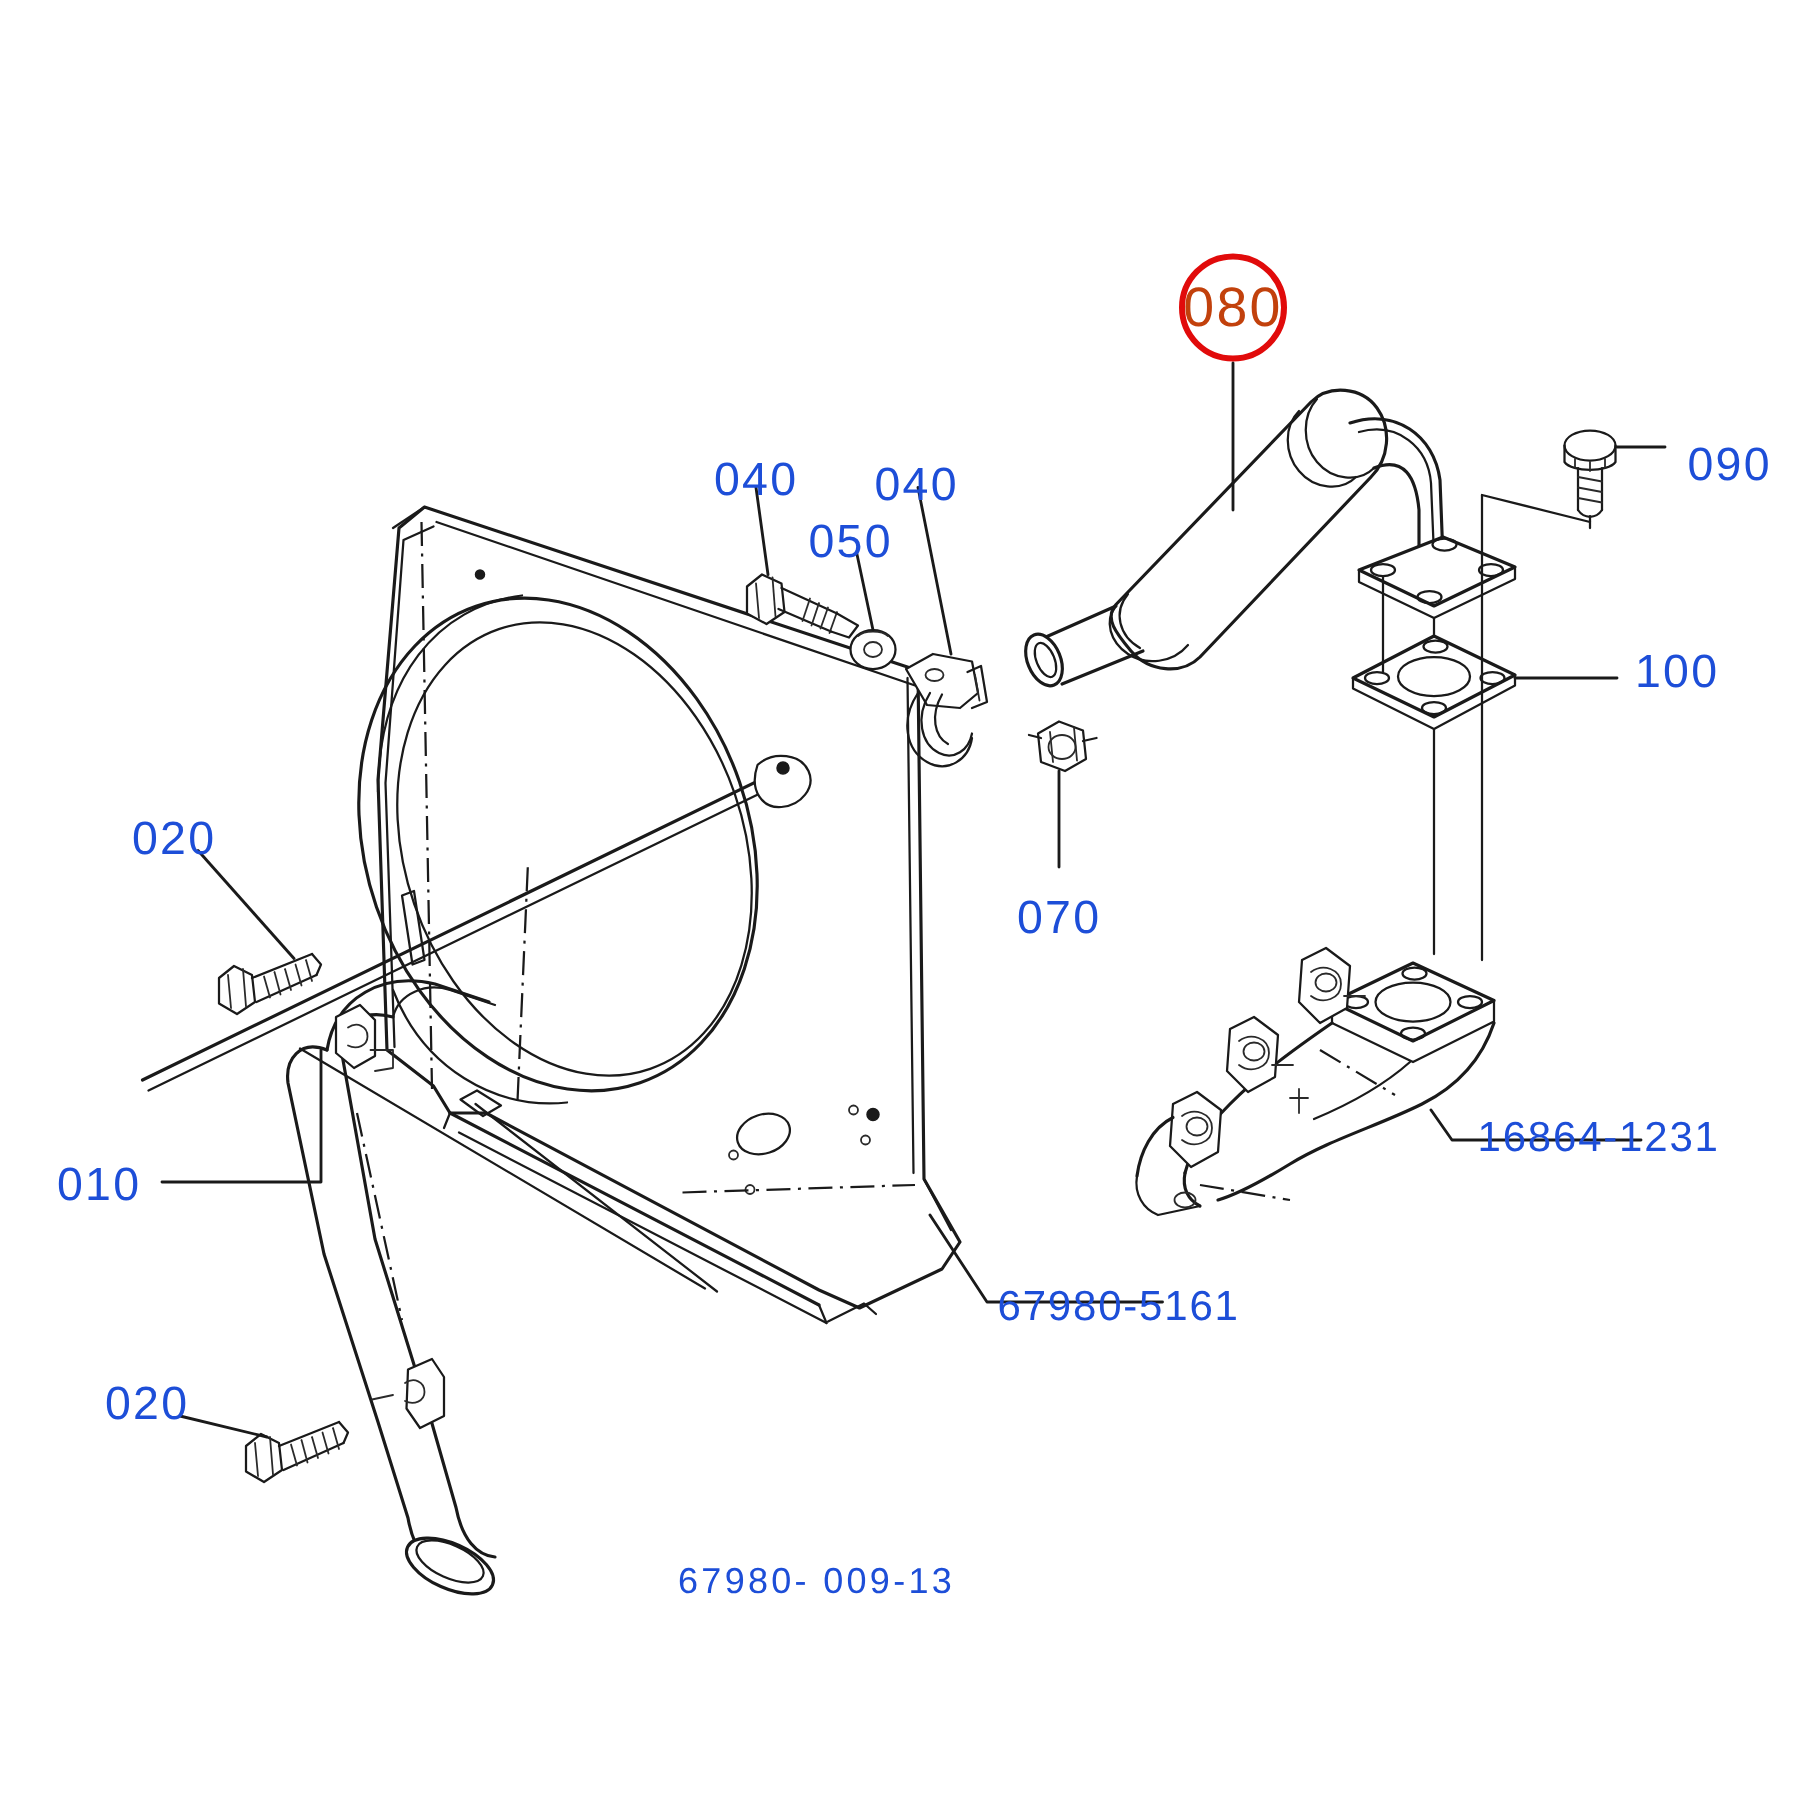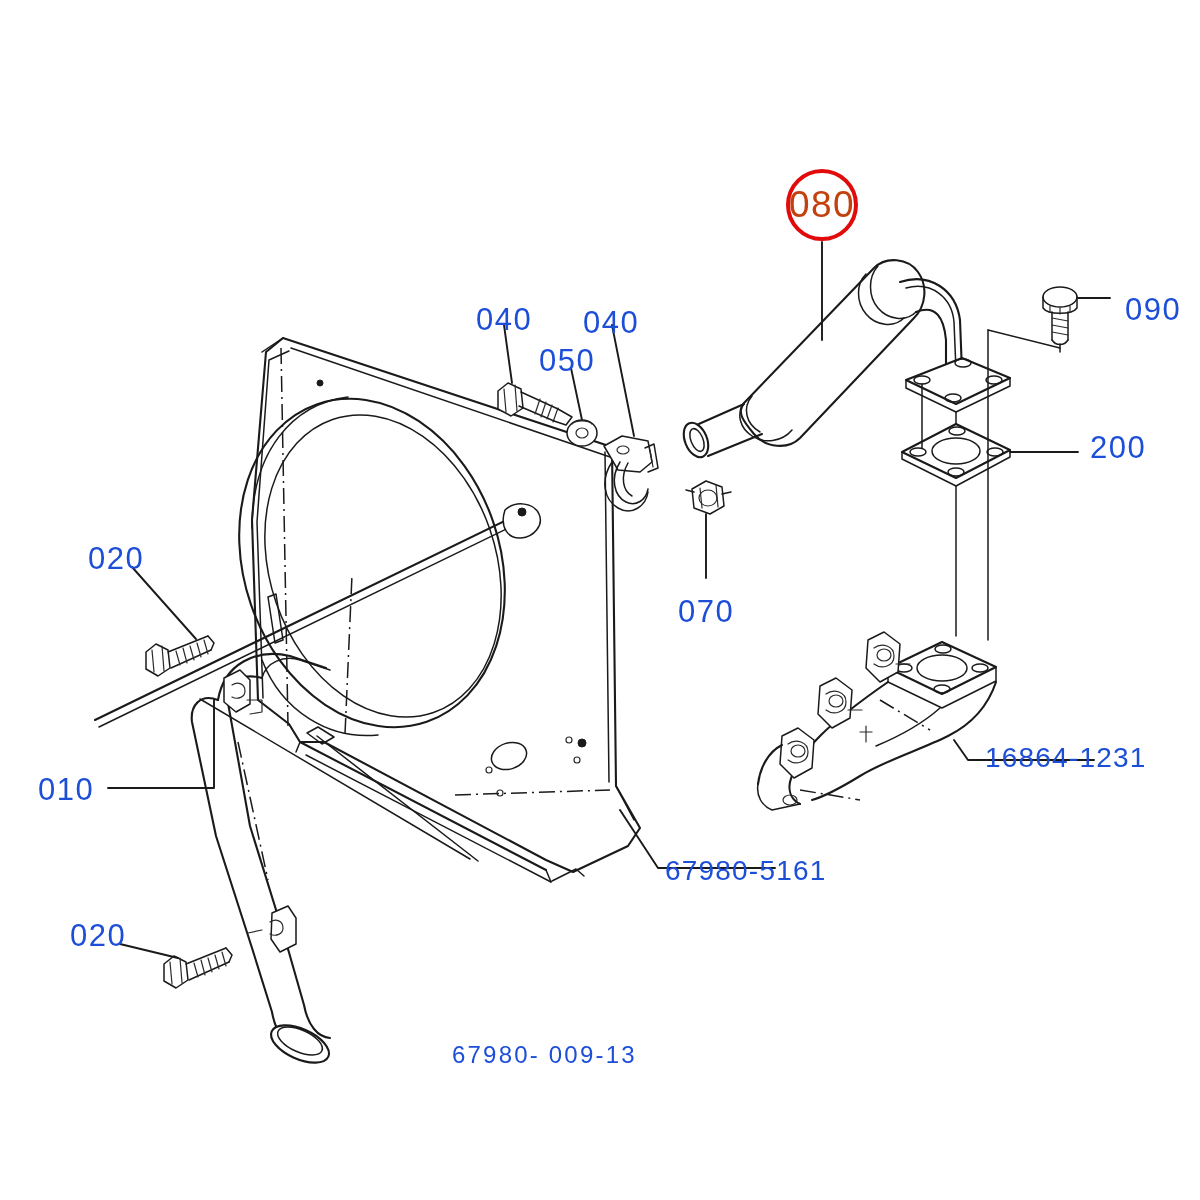--- a/index.html
+++ b/index.html
@@ -465,21 +465,21 @@
   <div class="callout-text callout-num" style="left:583px; top:305px;">040</div>
 
   <div class="callout-text callout-num" style="left:476px; top:302px;">040</div>
 
   <div class="callout-text callout-num" style="left:539px; top:343px;">050</div>
 
   <div class="callout-text callout-num" style="left:678px; top:594px;">070</div>
 
   <div class="callout-text callout-num" style="left:1125px; top:292px;">090</div>
 
-  <div class="callout-text callout-num" style="left:1090px; top:430px;">200</div>
+  <div class="callout-text callout-num" style="left:1090px; top:430px;">100</div>
 
   <div class="callout-text partnum" style="left:665px; top:855px;text-align:center;">67980-5161</div>
 
   <div class="callout-text partnum" style="left:985px; top:742px;">16864-1231</div>
 
   <div class="callout-text drawingnum" style="left:452px; top:993px;margin-top:48px;">67980- 009-13</div>
 
 </div>
 
 </body></html>

